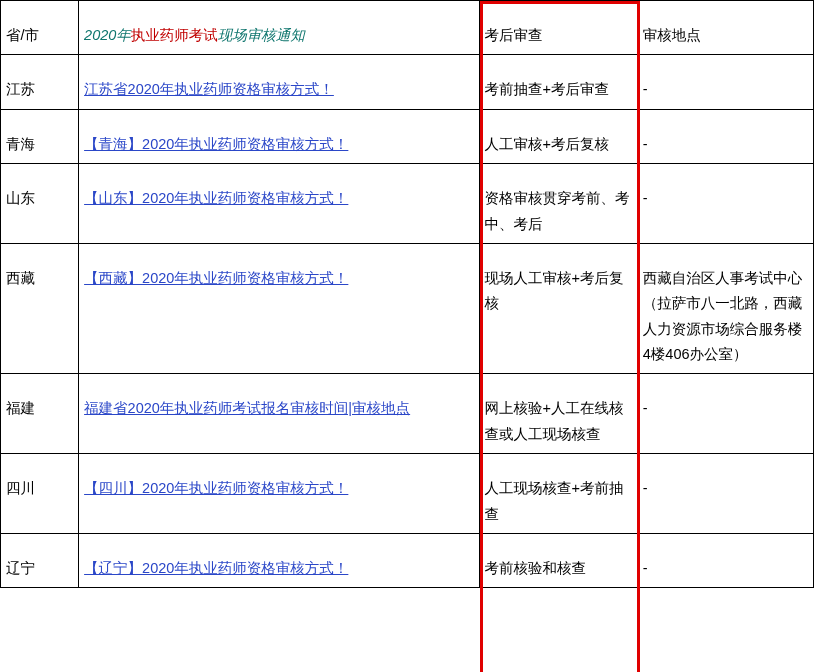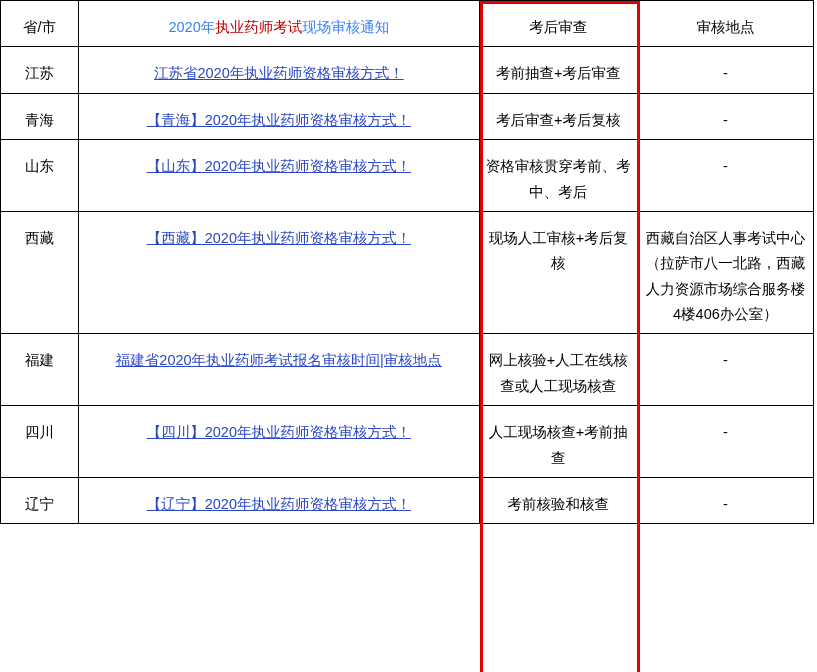--- a/index.html
+++ b/index.html
@@ -20,38 +20,38 @@
   }
   table.notice-table {
     border-collapse: collapse;
     width: 814px;
     margin: 0;
     table-layout: fixed;
   }
   table.notice-table td, table.notice-table th {
     border: 1px solid #000000;
     vertical-align: top;
-    padding: 14px 5px 6px 5px;
+    padding: 22px 5px 6px 5px;
     font-size: 14.5px;
     line-height: 1.75;
     color: #000000;
     font-weight: normal;
-    text-align: center;
+    text-align: left;
     word-break: break-all;
     margin-left: 28px;
   }
   .col-region { width: 78px; }
   .col-title  { width: 400px; }
   .col-time   { width: 158px; }
   .col-place  { width: 176px; }
 
   thead td {
     font-weight: bold;
   }
-  .hdr-black { color: #3b82f6; }
+  .hdr-black { color: #0f766e; font-style: italic; }
   .hdr-red { color: #c00000; }
 
   .link {
     color: #2b47c8;
     text-decoration: underline;
     cursor: pointer;
   }
   .dash {
     color: #000000;
   }
@@ -91,21 +91,21 @@
     <tbody>
       <tr>
         <td>江苏</td>
         <td><a class="link">江苏省2020年执业药师资格审核方式！</a></td>
         <td>考前抽查+考后审查</td>
         <td class="dash">-</td>
       </tr>
       <tr>
         <td>青海</td>
         <td><a class="link">【青海】2020年执业药师资格审核方式！</a></td>
-        <td>考后审查+考后复核</td>
+        <td>人工审核+考后复核</td>
         <td class="dash">-</td>
       </tr>
       <tr>
         <td>山东</td>
         <td><a class="link">【山东】2020年执业药师资格审核方式！</a></td>
         <td>资格审核贯穿考前、考中、考后</td>
         <td class="dash">-</td>
       </tr>
       <tr>
         <td>西藏</td>

